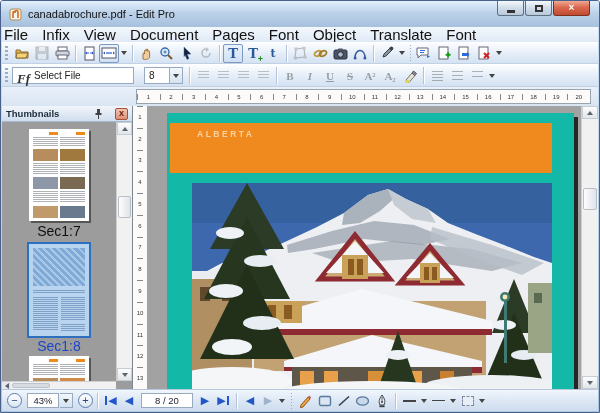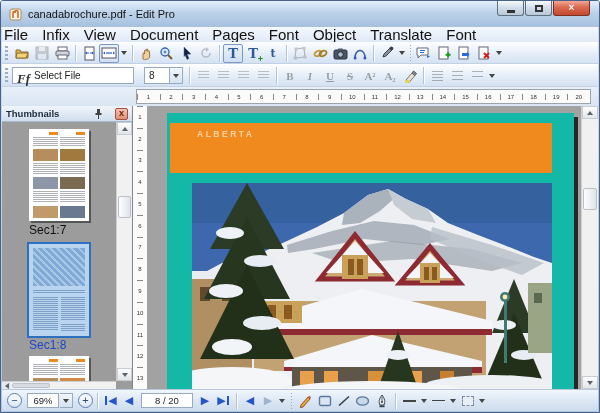--- a/index.html
+++ b/index.html
@@ -63,21 +63,21 @@
 
 .panel {width:131px;position:relative;background:#9c9c9c;border-right:1px solid #7e8892;flex:0 0 auto;}
 .panel-header {height:16px;background:linear-gradient(#f2f6fb,#cfdded);border-bottom:1px solid #a8b8cc;display:flex;align-items:center;font-size:9.5px;font-weight:bold;color:#1c2b3a;padding:0 4px;gap:8px;}
 .panel-header .spacer {flex:1;}
 .pin-icon {width:9px;height:11px;margin-right:4px;}
 .panel-close {width:13px;height:12px;border:1px solid #a8503c;border-radius:2px;background:linear-gradient(#f2c4b2,#dd8f76);color:#6b1d10;font-size:9px;font-weight:bold;display:flex;align-items:center;justify-content:center;line-height:9px;}
 .thumbs {position:absolute;left:0;top:16px;right:16px;bottom:8px;overflow:hidden;}
 .thumb {position:absolute;left:27px;width:60px;}
 .mini-page {width:60px;height:92px;background:#fff;box-shadow:2px 2px 0 rgba(30,30,30,.55);position:relative;overflow:hidden;}
 .mini-page.blue {background:#b9d4ee;outline:2px solid #2f6fc0;box-shadow:2px 2px 0 rgba(20,40,80,.55);}
-.thumb-label {text-align:left;font-size:12px;color:#101010;margin-top:2px;}
+.thumb-label {text-align:center;font-size:14px;color:#101010;margin-top:2px;}
 .thumb-label.sel {color:#1b47c8;}
 .m-tag {position:absolute;width:9px;height:3px;background:#f0891e;top:3px;}
 .m-text {position:absolute;width:25px;background:repeating-linear-gradient(to bottom,#aeb2b6 0 1px,transparent 1px 2px);}
 .m-text.blue {background:repeating-linear-gradient(to bottom,#7e9fc6 0 1px,transparent 1px 2px);}
 .m-img {position:absolute;width:25px;height:12px;}
 .b-img {position:absolute;left:4px;top:4px;right:4px;height:38px;background:repeating-linear-gradient(45deg,#7fa9d6 0 3px,#a9c8e6 3px 5px);}
 
 .vscroll {position:absolute;top:16px;bottom:8px;right:0;width:16px;background:#f1f1f1;border-left:1px solid #cfcfcf;}
 .sb-btn {position:absolute;left:0;right:0;height:13px;background:linear-gradient(#fdfdfd,#e2e6ea);border:1px solid #c6cdd4;display:flex;align-items:center;justify-content:center;}
 .sb-btn.up {top:0;} .sb-btn.down {bottom:0;}
@@ -584,21 +584,21 @@
           </div>
       </div>
     </div>
   </div>
 
   <div class="statusbar">
     <div class="round-btn">
         <span>−</span>
       </div>
     <div class="zoom-field">
-        <span>69%</span>
+        <span>43%</span>
       </div>
     <div class="zoom-drop">
         <div class="caret"></div>
       </div>
     <div class="round-btn">
         <span>+</span>
       </div>
     <div class="sb-sep"></div>
     <div class="nav-btn bar-l">
         <span>◀</span>

